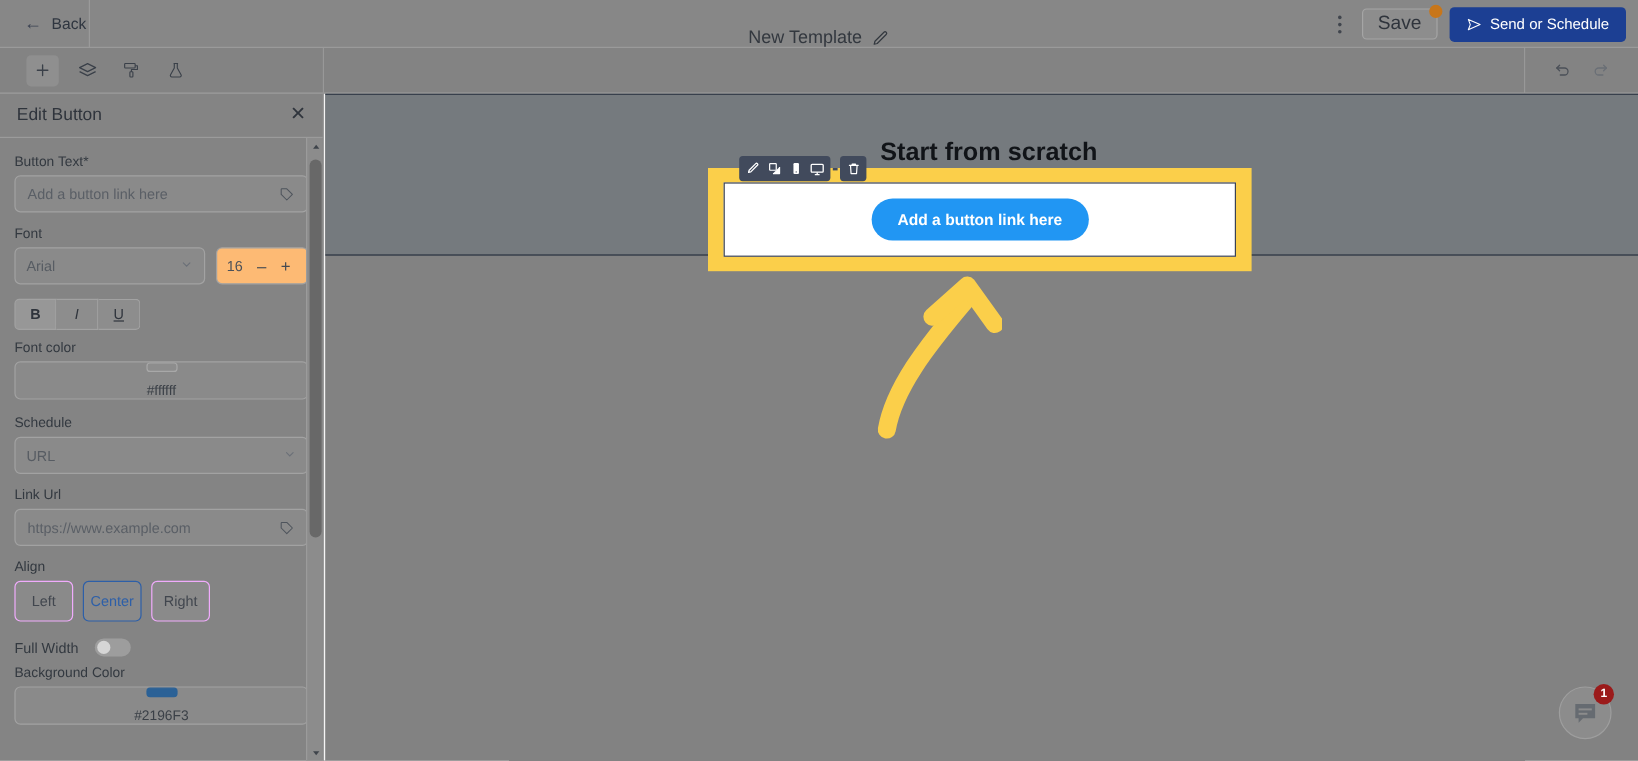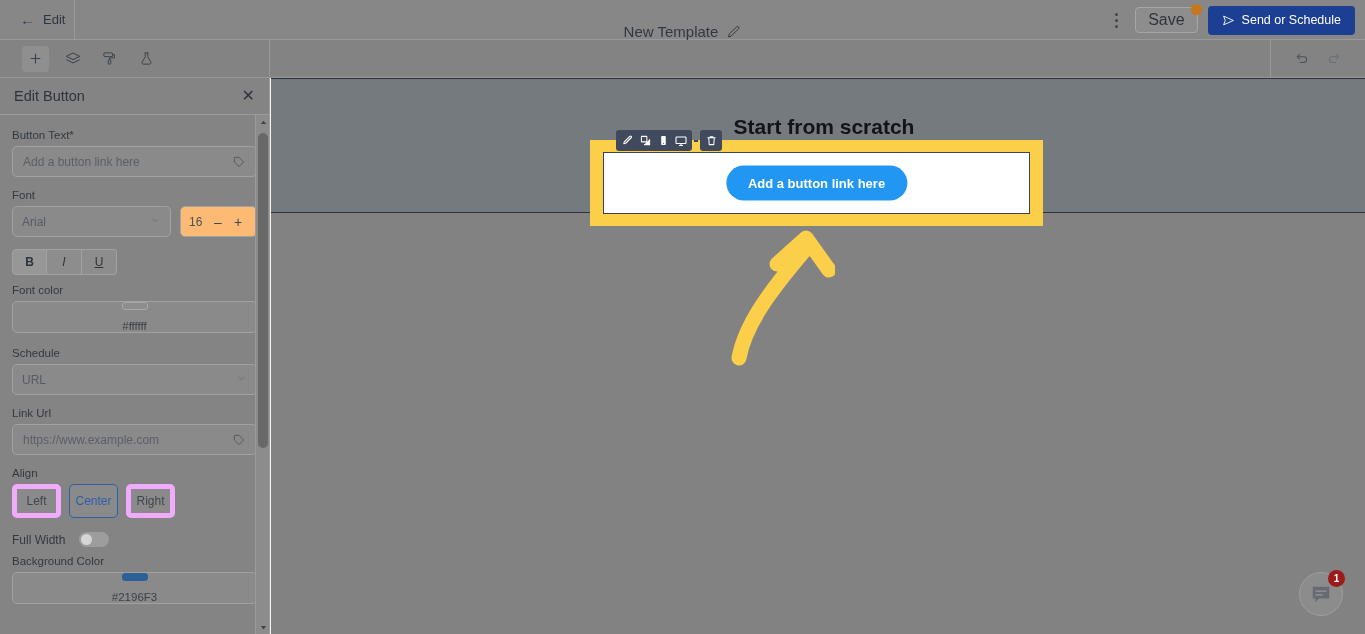--- a/index.html
+++ b/index.html
@@ -153,21 +153,21 @@
     padding: 0 6px; gap: 10px; flex-direction: column;
   }
   .swatch {
     width: 26px; height: 22px; border: 1px solid #a8a8a8; border-radius: 3px;
     background: #8d8d8d;
   }
   .swatch.blue { background: #2b6196; border-color: #2b6196; }
   .color-hex { font-size: 11.5px; color: #3b4047; }
   .align-row { display: flex; gap: 8px; }
   .align-btn {
-    width: 49px; height: 34px; border: 5px solid #f0abfc; border-radius: 5px;
+    width: 49px; height: 34px; border: 1px solid #f0abfc; border-radius: 5px;
     background: #8a8a8a; display: flex; align-items: center;
     justify-content: center; font-size: 12px; color: #41464e;
   }
   .align-btn.selected { border: 1.5px solid #2d5fa8; color: #2d5fa8; }
   .toggle-row { display: flex; align-items: center; gap: 14px; margin-bottom: 8px; }
   .toggle-label { font-size: 12px; color: #333940; }
   .toggle {
     width: 30px; height: 15px; border-radius: 9px; background: #9d9d9d;
     position: relative;
   }
@@ -271,21 +271,21 @@
   }
 </style>
 </head>
 <body>
 
 <div id="app">
 
   <div class="topbar">
     <div class="back-cell">
       <span class="back-arrow">←</span>
-      <span class="back-label">Edit</span>
+      <span class="back-label">Back</span>
     </div>
 
     <div class="doc-title-wrap">
       <span class="doc-title">New Template</span>
       <span class="title-edit-icon">
         <svg width="15" height="15" viewBox="0 0 24 24" fill="none" stroke="#33383f" stroke-width="1.6" stroke-linecap="round" stroke-linejoin="round">
           <path d="M17 3a2.1 2.1 0 0 1 3 3L8 18l-4 1 1-4z"></path>
         </svg>
       </span>
     </div>

